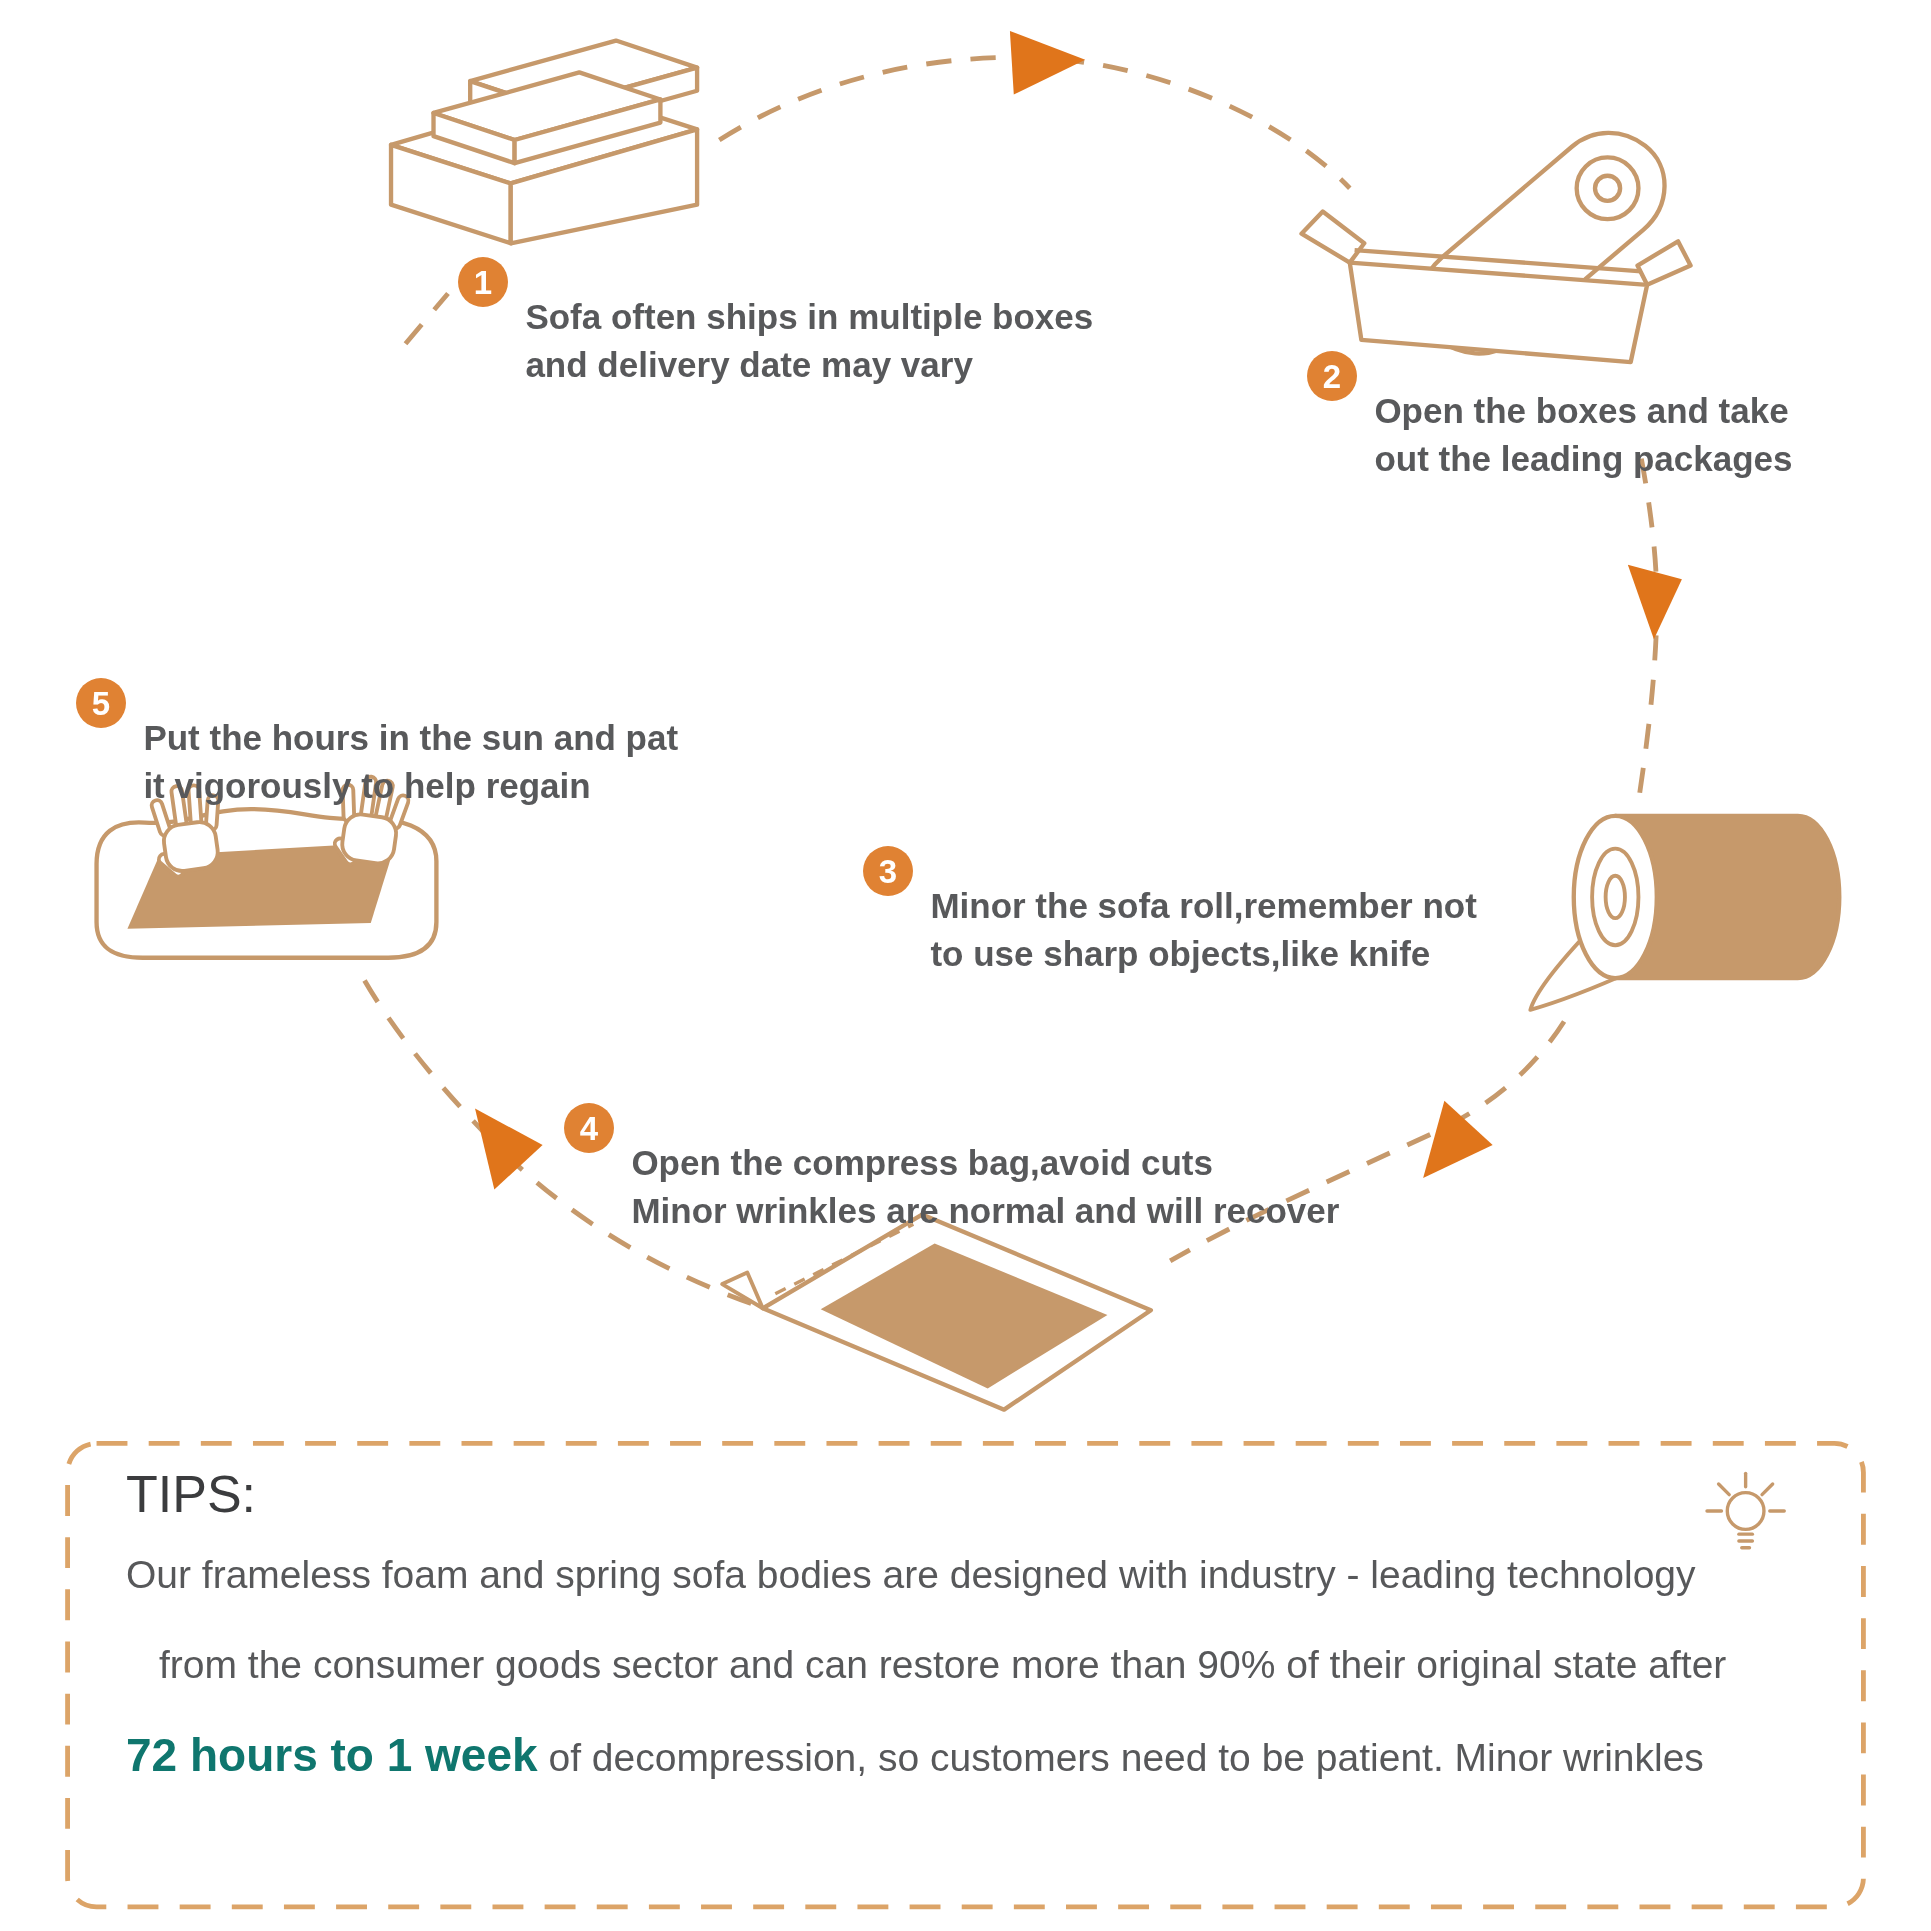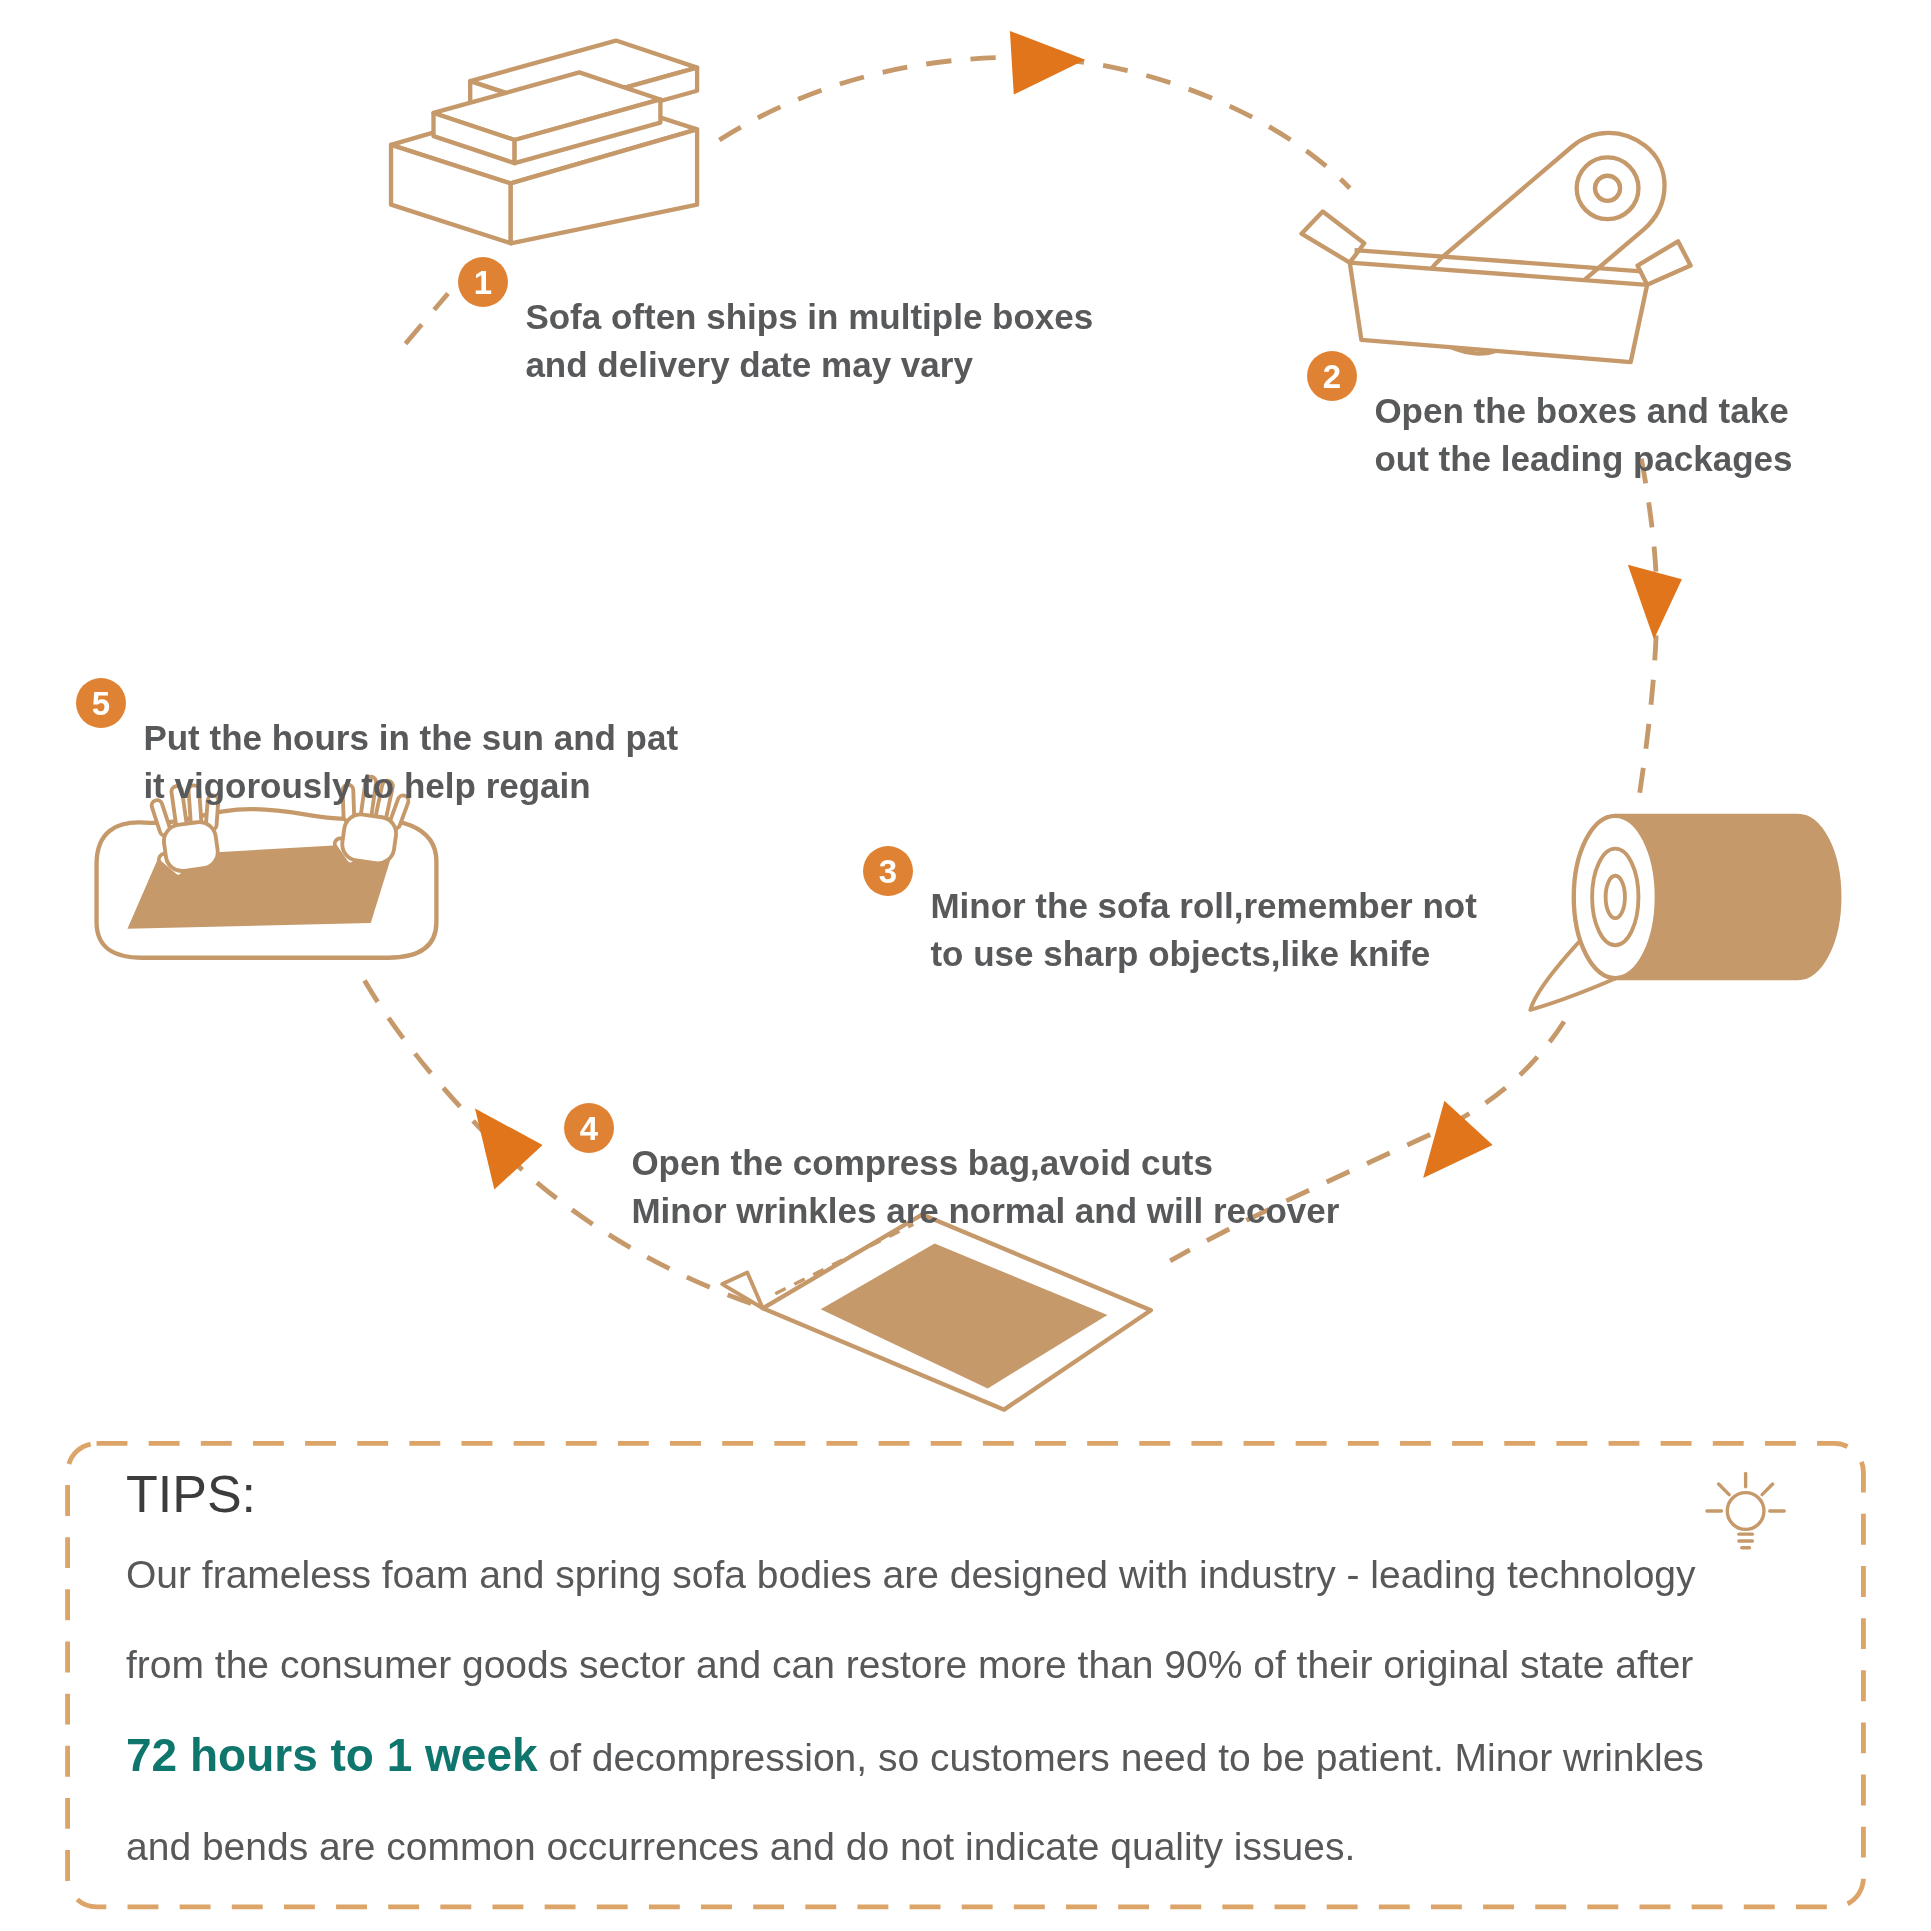--- a/index.html
+++ b/index.html
@@ -149,20 +149,19 @@
   <div class="step" style="left:76px;top:678px;">
     <div class="badge">5</div>
     <div class="step-text">
       <div>Put the hours in the sun and pat</div>
       <div>it vigorously to help regain</div>
     </div>
   </div>
 
   <div class="tips-title">TIPS:</div>
   <div class="tips-line" style="top:1553px;">Our frameless foam and spring sofa bodies are designed with industry - leading technology</div>
-  <div class="tips-line" style="top:1643px;">from the consumer goods sector and can restore more than 90% of their original state after</div>
+  <div class="tips-line" style="top:1643px;margin-left:33px;">from the consumer goods sector and can restore more than 90% of their original state after</div>
   <div class="tips-line" style="top:1728px;">
     <span class="hl">72 hours to 1 week</span><span> of decompression, so customers need to be patient. Minor wrinkles</span>
   </div>
-  <div class="tips-line" style="top:1825px;">and bends are common occurrences and do not indicate quality issues.</div>
 
 </div>
 
 
 </body></html>

